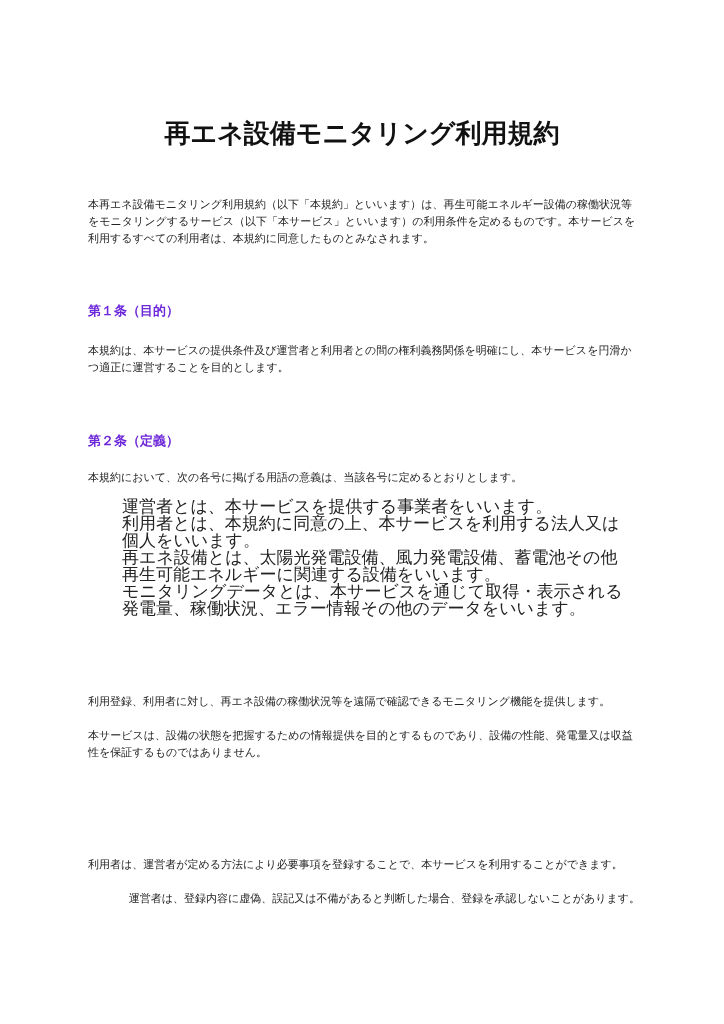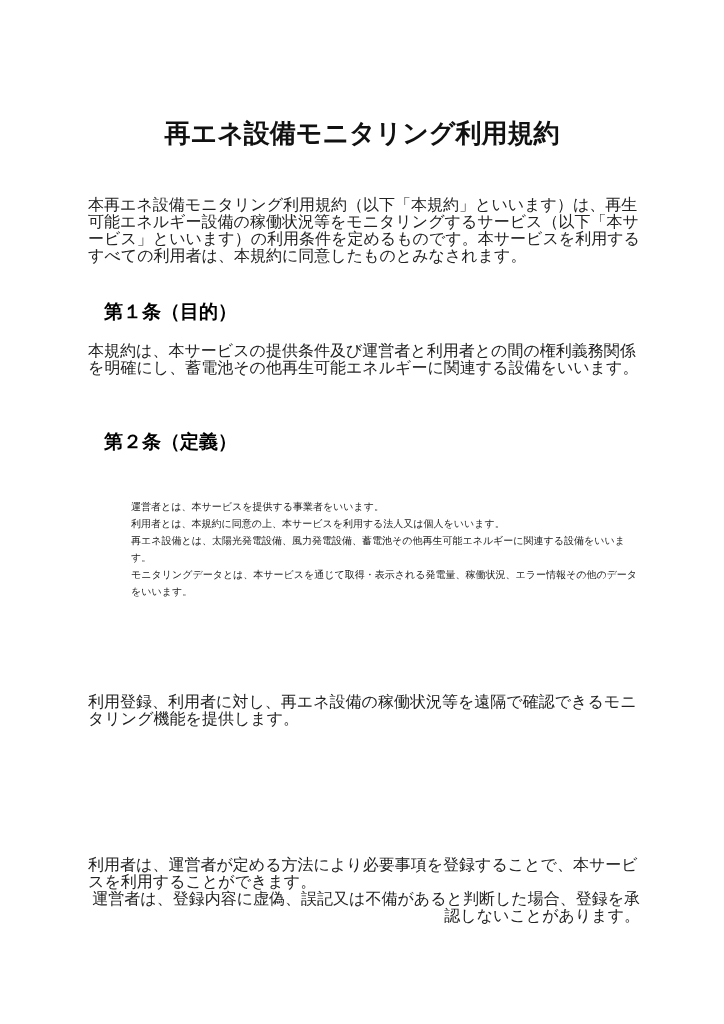--- a/index.html
+++ b/index.html
@@ -9,50 +9,52 @@
       color: #1a1a1a;
     }
     .page { position: absolute; left: 0; top: 0; width: 724px; height: 744px; }
     .title {
       position: absolute; left: 0; width: 724px; top: 116px;
       text-align: center; font-size: 26px; font-weight: bold; letter-spacing: 0px;
       line-height: 34px; margin: 0; color: #111;
     }
     .para {
       position: absolute; left: 88px; width: 552px;
-      font-size: 16px; line-height: 17px; margin: 0; color: #222;
+      font-size: 11px; line-height: 17px; margin: 0; color: #222;
     }
     .heading {
-      position: absolute; left: 104px; margin: 0;
-      font-size: 19px; font-weight: bold; line-height: 26px; color: #000000;
+      position: absolute; left: 88px; margin: 0;
+      font-size: 13px; font-weight: bold; line-height: 26px; color: #6d28d9;
     }
     .deflist {
-      position: absolute; left: 131px; width: 510px; margin: 0; padding: 0; list-style: none;
-      font-size: 10px; line-height: 17px; color: #222;
+      position: absolute; left: 122px; width: 510px; margin: 0; padding: 0; list-style: none;
+      font-size: 17px; line-height: 17px; color: #222;
     }
     .deflist li { margin: 0; padding: 0; }
   </style>
 </head>
 <body>
 
 <div class="page">
 
   <h1 class="title">再エネ設備モニタリング利用規約</h1>
 
   <p class="para" style="top:196px;">本再エネ設備モニタリング利用規約（以下「本規約」といいます）は、再生可能エネルギー設備の稼働状況等をモニタリングするサービス（以下「本サービス」といいます）の利用条件を定めるものです。本サービスを利用するすべての利用者は、本規約に同意したものとみなされます。</p>
 
   <h2 class="heading" style="top:298px;">第１条（目的）</h2>
-  <p class="para" style="top:342px;">本規約は、本サービスの提供条件及び運営者と利用者との間の権利義務関係を明確にし、蓄電池その他再生可能エネルギーに関連する設備をいいます。</p>
+  <p class="para" style="top:342px;">本規約は、本サービスの提供条件及び運営者と利用者との間の権利義務関係を明確にし、本サービスを円滑かつ適正に運営することを目的とします。</p>
 
   <h2 class="heading" style="top:428px;">第２条（定義）</h2>
+  <p class="para" style="top:469px;">本規約において、次の各号に掲げる用語の意義は、当該各号に定めるとおりとします。</p>
   <ul class="deflist" style="top:498px;">
     <li>運営者とは、本サービスを提供する事業者をいいます。</li>
     <li>利用者とは、本規約に同意の上、本サービスを利用する法人又は個人をいいます。</li>
     <li>再エネ設備とは、太陽光発電設備、風力発電設備、蓄電池その他再生可能エネルギーに関連する設備をいいます。</li>
     <li>モニタリングデータとは、本サービスを通じて取得・表示される発電量、稼働状況、エラー情報その他のデータをいいます。</li>
   </ul>
 
   <p class="para" style="top:693px;">利用登録、利用者に対し、再エネ設備の稼働状況等を遠隔で確認できるモニタリング機能を提供します。</p>
+  <p class="para" style="top:727px;">本サービスは、設備の状態を把握するための情報提供を目的とするものであり、設備の性能、発電量又は収益性を保証するものではありません。</p>
 
   <p class="para" style="top:856px;font-family:Liberation Serif, serif;">利用者は、運営者が定める方法により必要事項を登録することで、本サービスを利用することができます。</p>
   <p class="para" style="top:890px;text-align:right;">運営者は、登録内容に虚偽、誤記又は不備があると判断した場合、登録を承認しないことがあります。</p>
 
 </div>
 
 </body></html>

